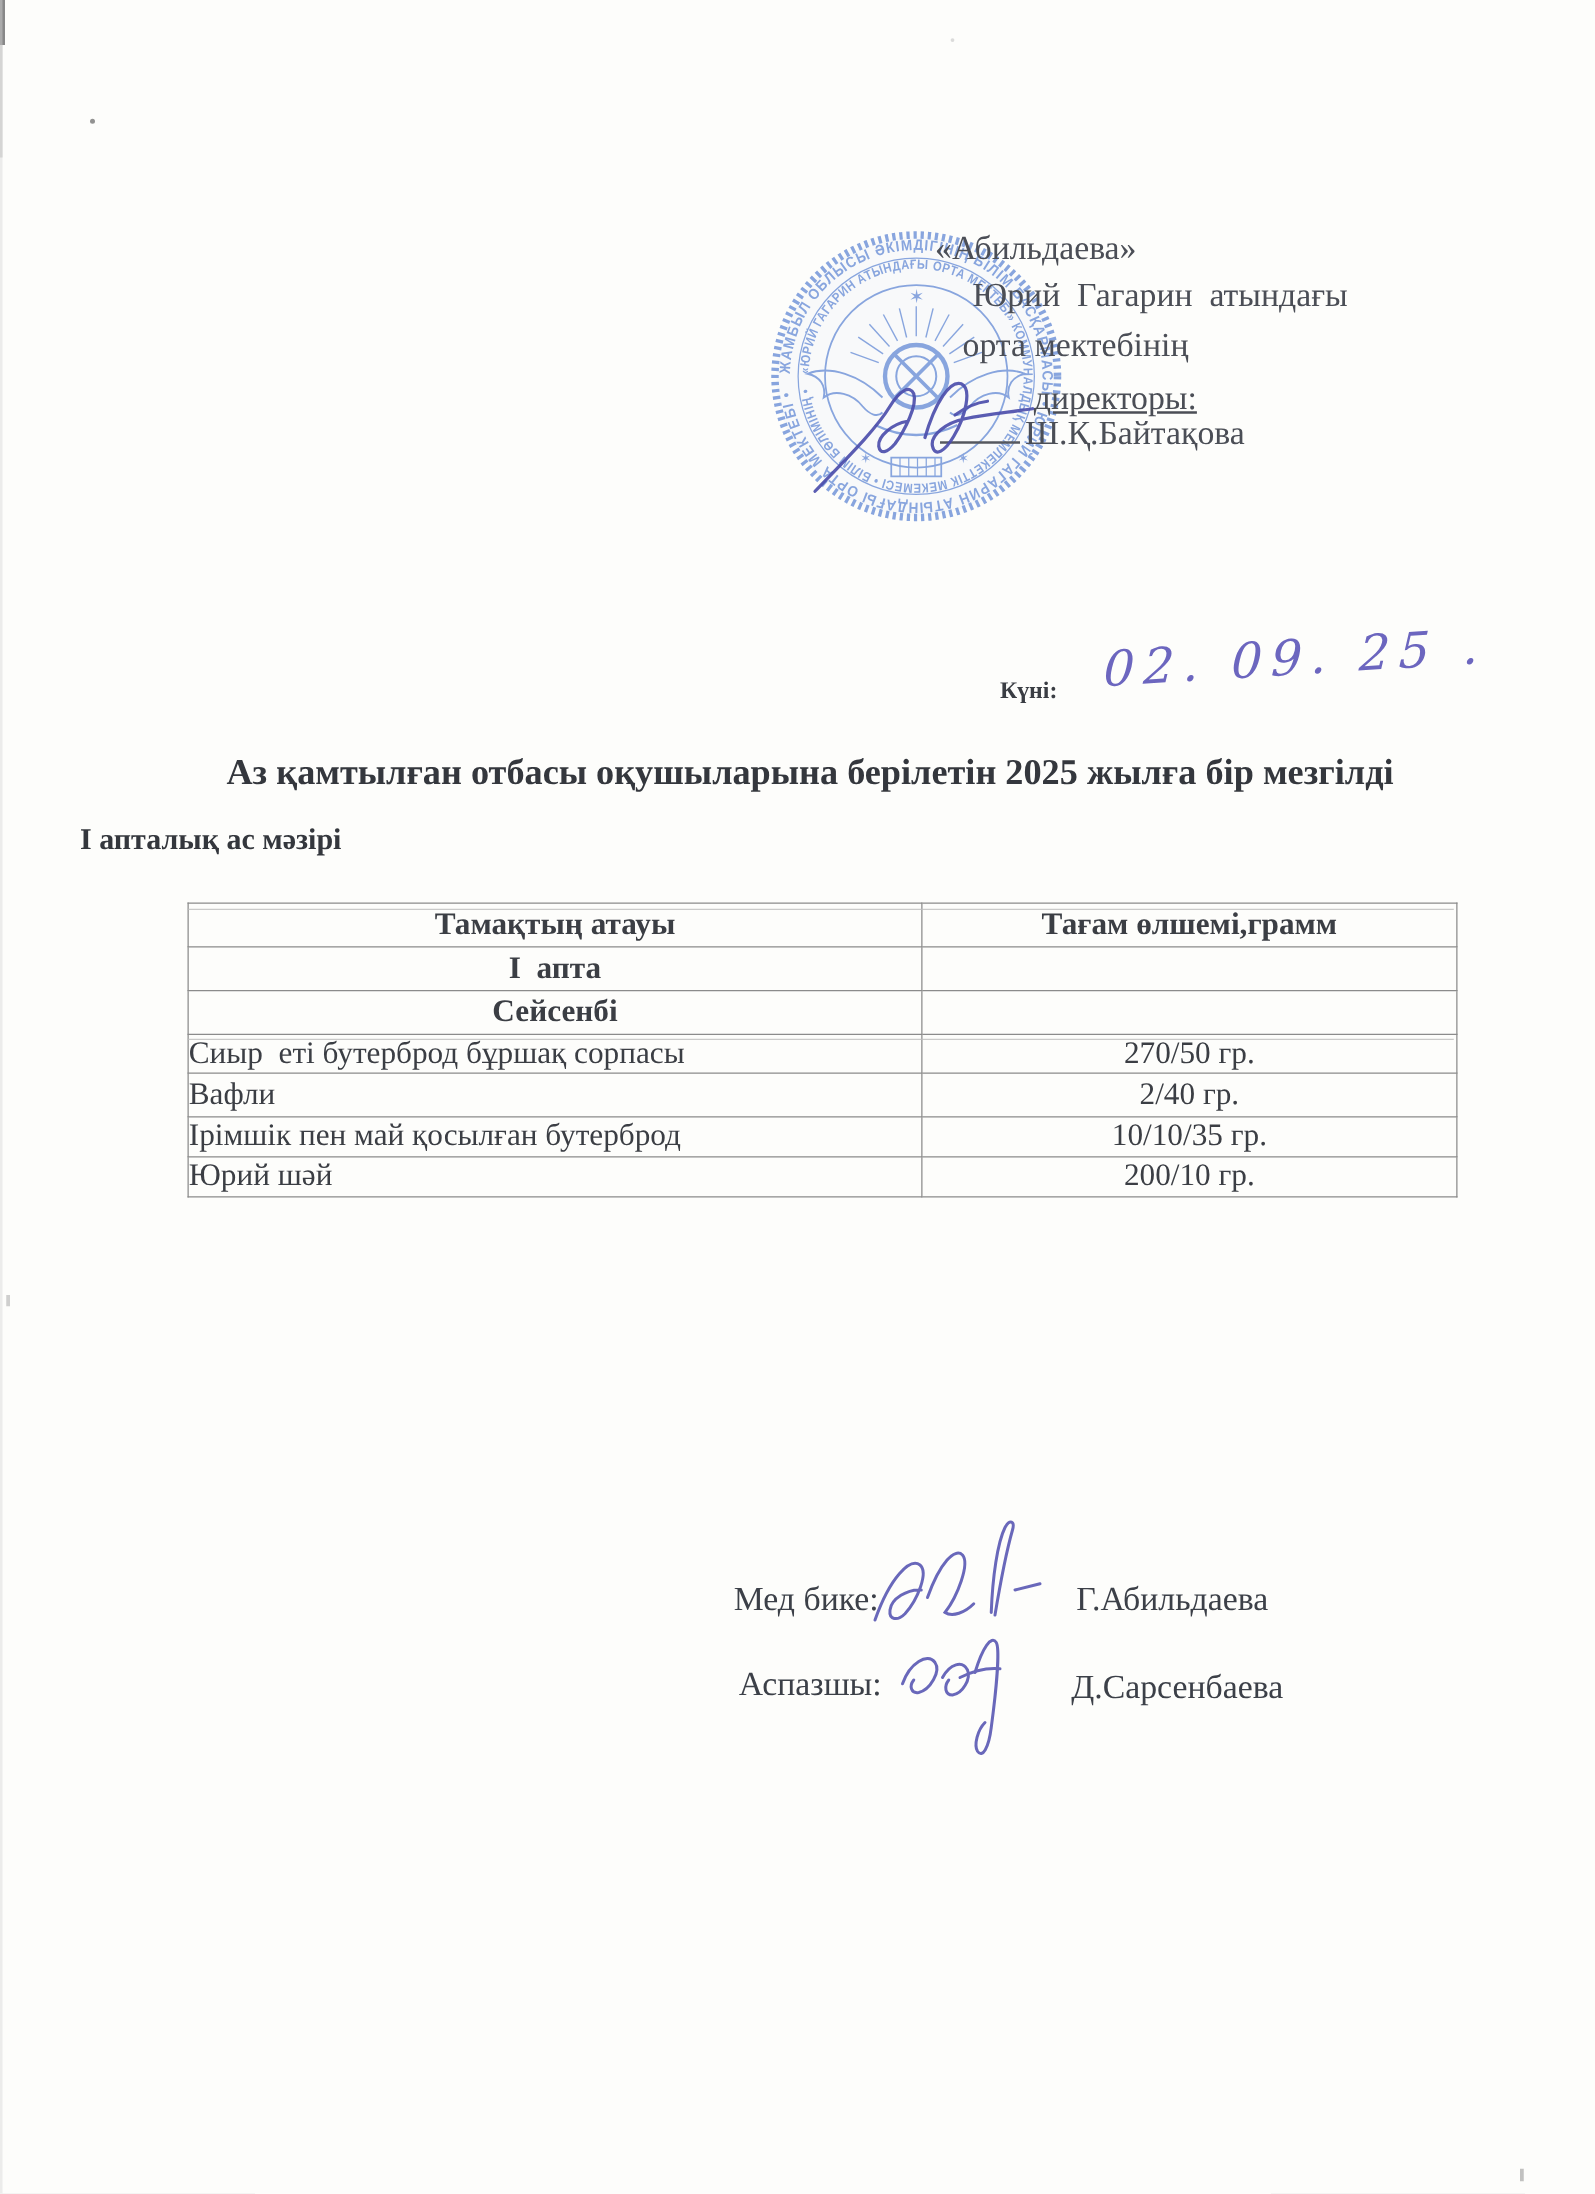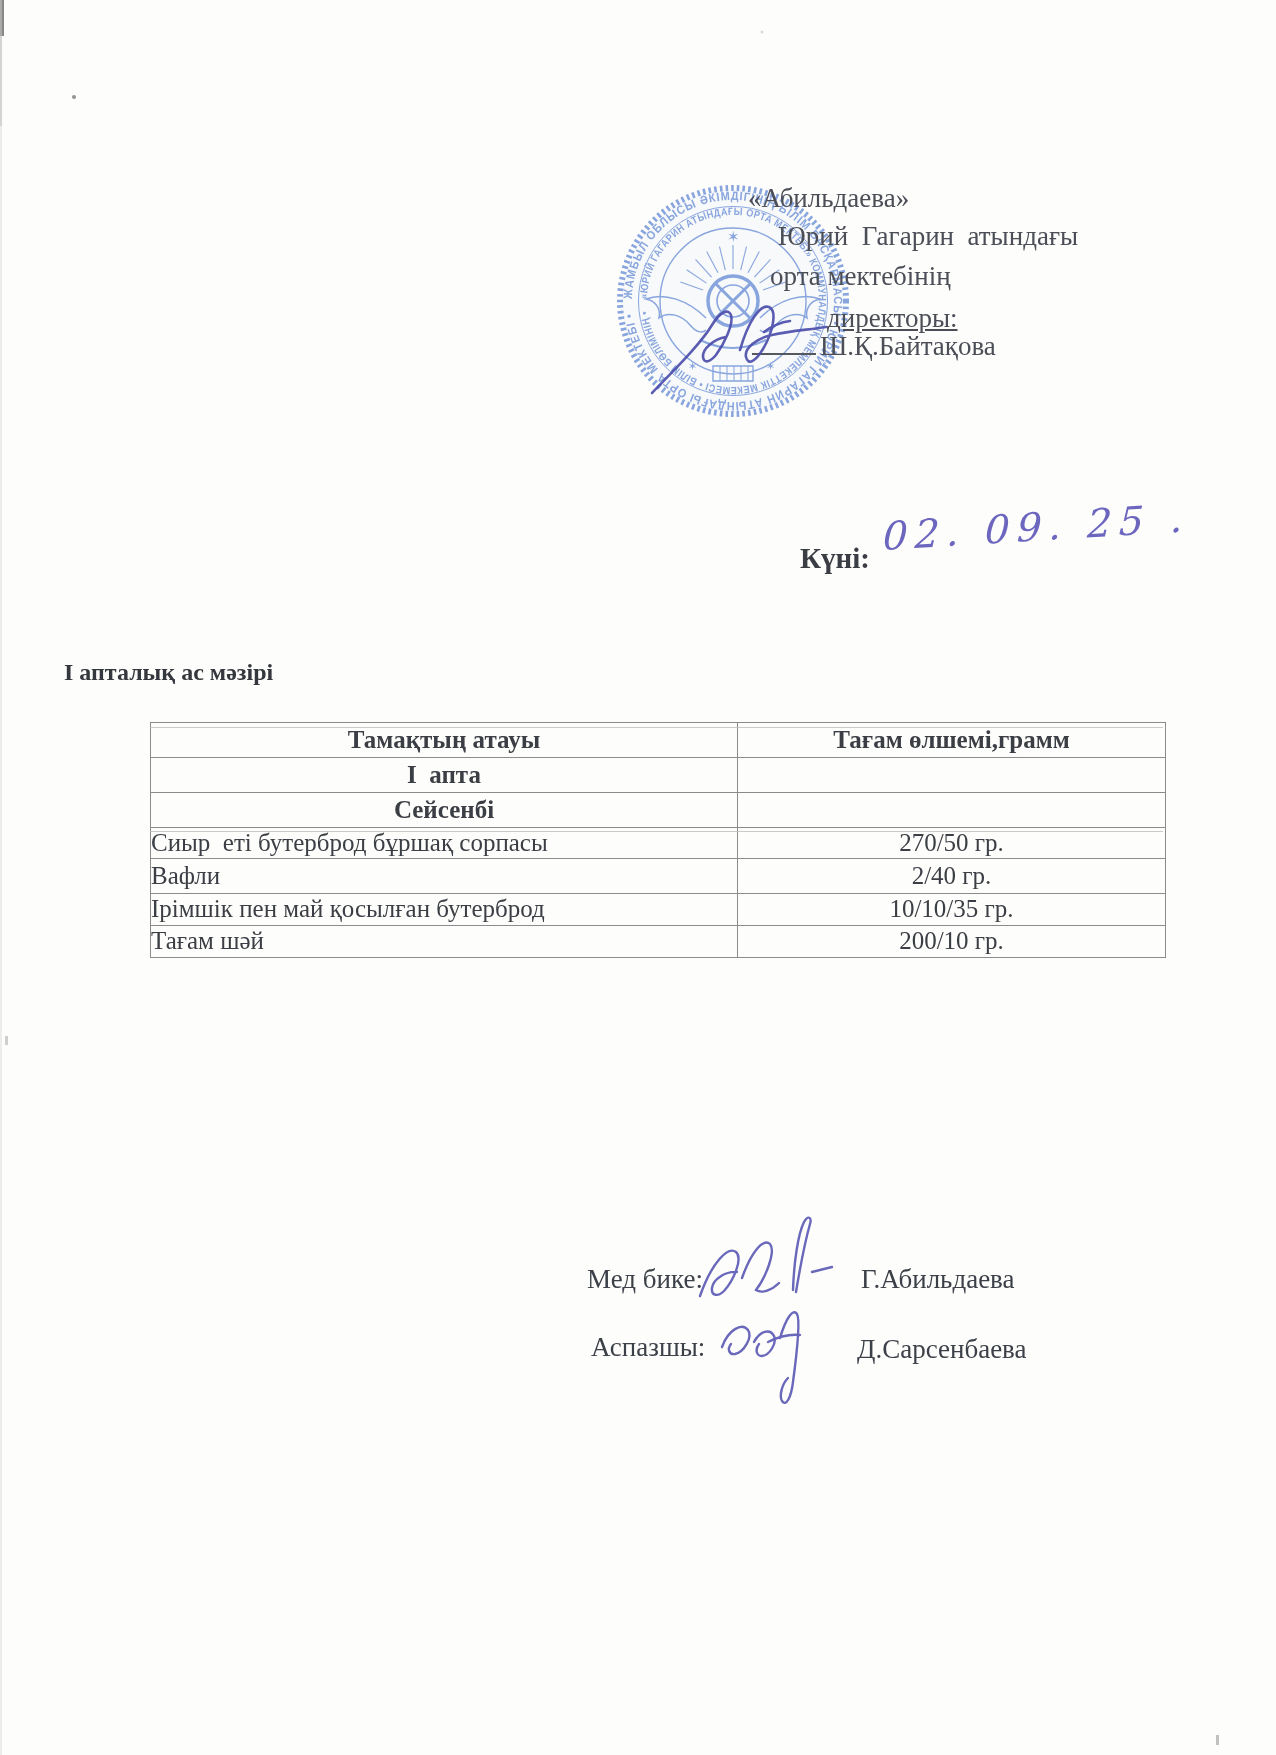--- a/index.html
+++ b/index.html
@@ -16,21 +16,21 @@
   .appr{font-size:27px; color:#4b4e56; white-space:pre; z-index:2;}
   .appr-l1{left:748px; top:183px;}
   .appr-l2{left:778px; top:221px;}
   .appr-l3{left:770px; top:261px;}
   .appr-l4{left:827px; top:303px;text-decoration:underline;}
   .appr-l5{left:752px; top:331px;}
   .sig-underline{display:inline-block; width:64px; height:22px;
     border-bottom:2px solid #55585f; margin-right:4px;}
 
   
-  .kuni-label{left:800px; top:542px; font-size:29px; font-weight:bold; color:#3a3d43; z-index:2;}
+  .kuni-label{left:800px; top:542px; font-size:19px; font-weight:bold; color:#3a3d43; z-index:2;}
   .kuni-value{
     left:882px; top:514px; font-size:39px; font-style:italic;
     font-family:"DejaVu Serif", serif; color:#6c66bf; letter-spacing:7px;
     transform:rotate(-3.5deg) skewX(-6deg); transform-origin:left bottom; z-index:2;
   }
 
   
   .title1{left:28px; right:8px; top:602px; text-align:center;
     font-size:29px; font-weight:bold; color:#34373d; z-index:2;}
   .title2{left:64px; right:0; top:659px; text-align:left;
@@ -120,20 +120,21 @@
 
   <div class="abs appr appr-l1">«Абильдаева»</div>
   <div class="abs appr appr-l2">Юрий  Гагарин  атындағы</div>
   <div class="abs appr appr-l3">орта мектебінің</div>
   <div class="abs appr appr-l4">директоры:</div>
   <div class="abs appr appr-l5"><span class="sig-underline"></span><span>Ш.Қ.Байтақова</span></div>
 
   <div class="abs kuni-label">Күні:</div>
   <div class="abs kuni-value">02. 09. 25 .</div>
 
+  <div class="abs title1">Аз қамтылған отбасы оқушыларына берілетін 2025 жылға бір мезгілді</div>
   <div class="abs title2">І  апталық ас мәзірі</div>
 
   <div class="abs menu">
     <table class="menu-tbl">
       <tbody>
           <tr class="hrow" style="height:35px">
         <td class="c1">Тамақтың атауы</td>
         <td class="c2">Тағам өлшемі,грамм</td>
       </tr>
       <tr style="height:35px">
@@ -150,21 +151,21 @@
       </tr>
       <tr style="height:35px">
         <td class="c1 name-cell">Вафли</td>
         <td class="c2 measure">2/40 гр.</td>
       </tr>
       <tr style="height:32px">
         <td class="c1 name-cell">Ірімшік пен май қосылған бутерброд</td>
         <td class="c2 measure">10/10/35 гр.</td>
       </tr>
       <tr style="height:32px">
-        <td class="c1 name-cell">Тағам шәй</td>
+        <td class="c1 name-cell">Юрий шәй</td>
         <td class="c2 measure">200/10 гр.</td>
       </tr>
     </tbody>
       </table>
   </div>
 
   <div class="abs ghost" style="top:727px"></div>
   <div class="abs ghost" style="top:831px"></div>
 
   <div class="abs sig-label med-label">Мед бике:</div>

